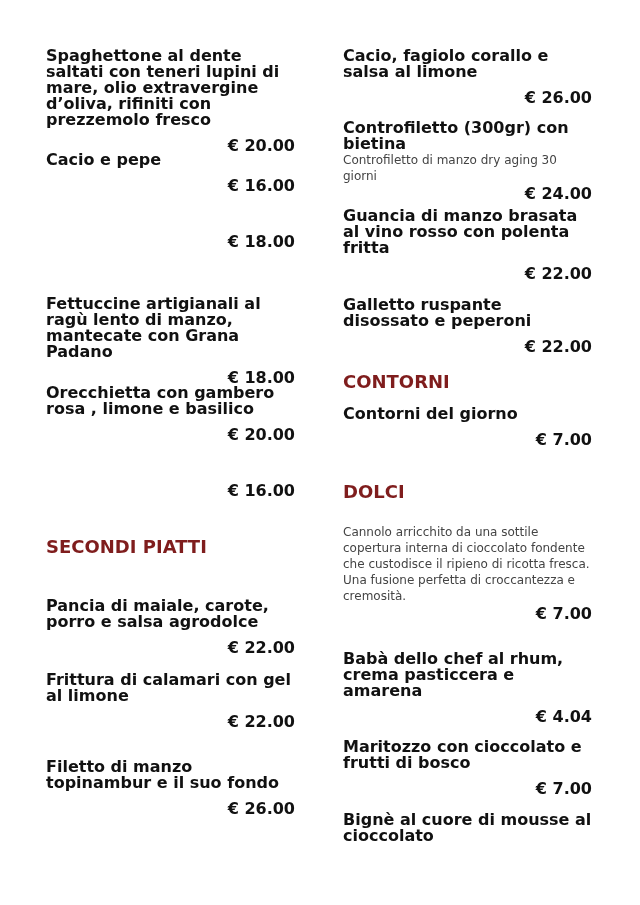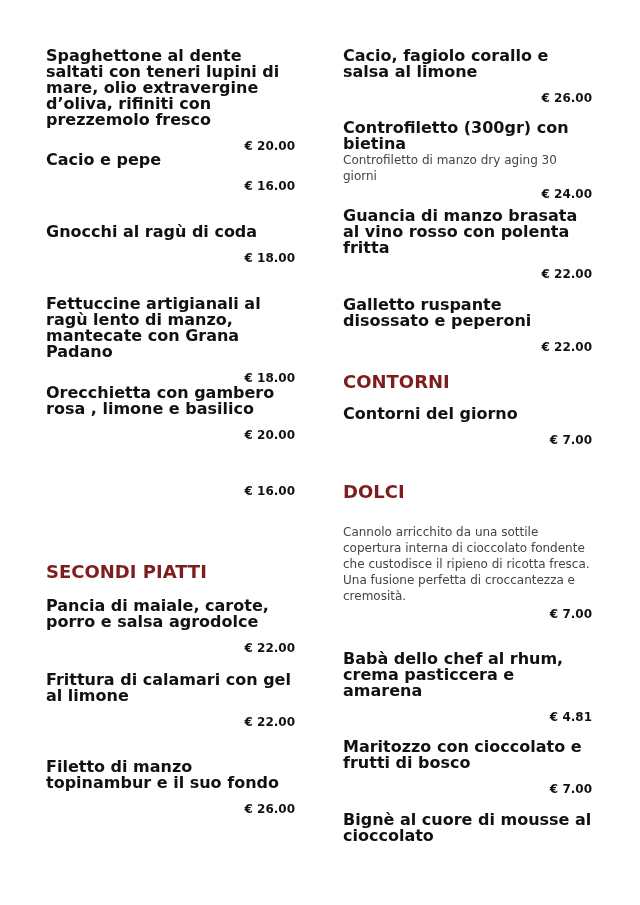--- a/index.html
+++ b/index.html
@@ -4,52 +4,51 @@
 <style>
   html, body { margin: 0; padding: 0; background: #ffffff; }
   body { width: 640px; height: 905px; position: relative; overflow: hidden;
          font-family: "DejaVu Sans", sans-serif; color: #111111; }
   .col { position: absolute; top: 0; width: 249px; }
   #col-left { left: 46px; }
   #col-right { left: 343px; }
   .item { position: absolute; left: 0; width: 249px; }
   .name { font-weight: bold; font-size: 16px; line-height: 16px; margin: 0; }
   .desc { font-size: 12px; line-height: 16px; color: #444444; margin: 4px 0 0 0; }
-  .price { font-weight: bold; font-size: 12px; line-height: 16px; text-align: right; }
+  .price { font-weight: bold; font-size: 16px; line-height: 16px; text-align: right; }
   .heading { position: absolute; left: 0; font-weight: bold; font-size: 18px; line-height: 22px; margin: 0; color: #7f1d1d; }
 </style>
 </head>
 <body>
 
 <div class="col" id="col-left">
   <div class="item" style="top:48px">
     <p class="name">Spaghettone al dente saltati con teneri lupini di mare, olio extravergine d’oliva, rifiniti con prezzemolo fresco</p>
     <div class="price" style="margin-top:10px">€ 20.00</div>
   </div>
   <div class="item" style="top:152px">
     <p class="name">Cacio e pepe</p>
     <div class="price" style="margin-top:10px">€ 16.00</div>
   </div>
   <div class="item" style="top:224px">
-    <p class="name">Gnocchi al ragù di coda</p>
     <div class="price" style="margin-top:10px">€ 18.00</div>
   </div>
   <div class="item" style="top:296px">
     <p class="name">Fettuccine artigianali al ragù lento di manzo, mantecate con Grana Padano</p>
     <div class="price" style="margin-top:10px">€ 18.00</div>
   </div>
   <div class="item" style="top:385px">
     <p class="name">Orecchietta con gambero rosa , limone e basilico</p>
     <div class="price" style="margin-top:10px">€ 20.00</div>
   </div>
   <div class="item" style="top:473px">
     <div class="price" style="margin-top:10px">€ 16.00</div>
   </div>
 
-  <h2 class="heading" style="top:561px">SECONDI PIATTI</h2>
+  <h2 class="heading" style="top:536px">SECONDI PIATTI</h2>
 
   <div class="item" style="top:598px">
     <p class="name">Pancia di maiale, carote, porro e salsa agrodolce</p>
     <div class="price" style="margin-top:10px">€ 22.00</div>
   </div>
   <div class="item" style="top:672px">
     <p class="name">Frittura di calamari con gel al limone</p>
     <div class="price" style="margin-top:10px">€ 22.00</div>
   </div>
   <div class="item" style="top:759px">
@@ -85,21 +84,21 @@
   </div>
 
   <h2 class="heading" style="top:481px">DOLCI</h2>
 
   <div class="item" style="top:516px">
     <p class="desc" style="margin-top:8px">Cannolo arricchito da una sottile copertura interna di cioccolato fondente che custodisce il ripieno di ricotta fresca. Una fusione perfetta di croccantezza e cremosità.</p>
     <div class="price" style="margin-top:2px">€ 7.00</div>
   </div>
   <div class="item" style="top:651px">
     <p class="name">Babà dello chef al rhum, crema pasticcera e amarena</p>
-    <div class="price" style="margin-top:10px">€ 4.81</div>
+    <div class="price" style="margin-top:10px">€ 4.04</div>
   </div>
   <div class="item" style="top:739px">
     <p class="name">Maritozzo con cioccolato e frutti di bosco</p>
     <div class="price" style="margin-top:10px">€ 7.00</div>
   </div>
   <div class="item" style="top:812px">
     <p class="name">Bignè al cuore di mousse al cioccolato</p>
   </div>
 </div>
 

